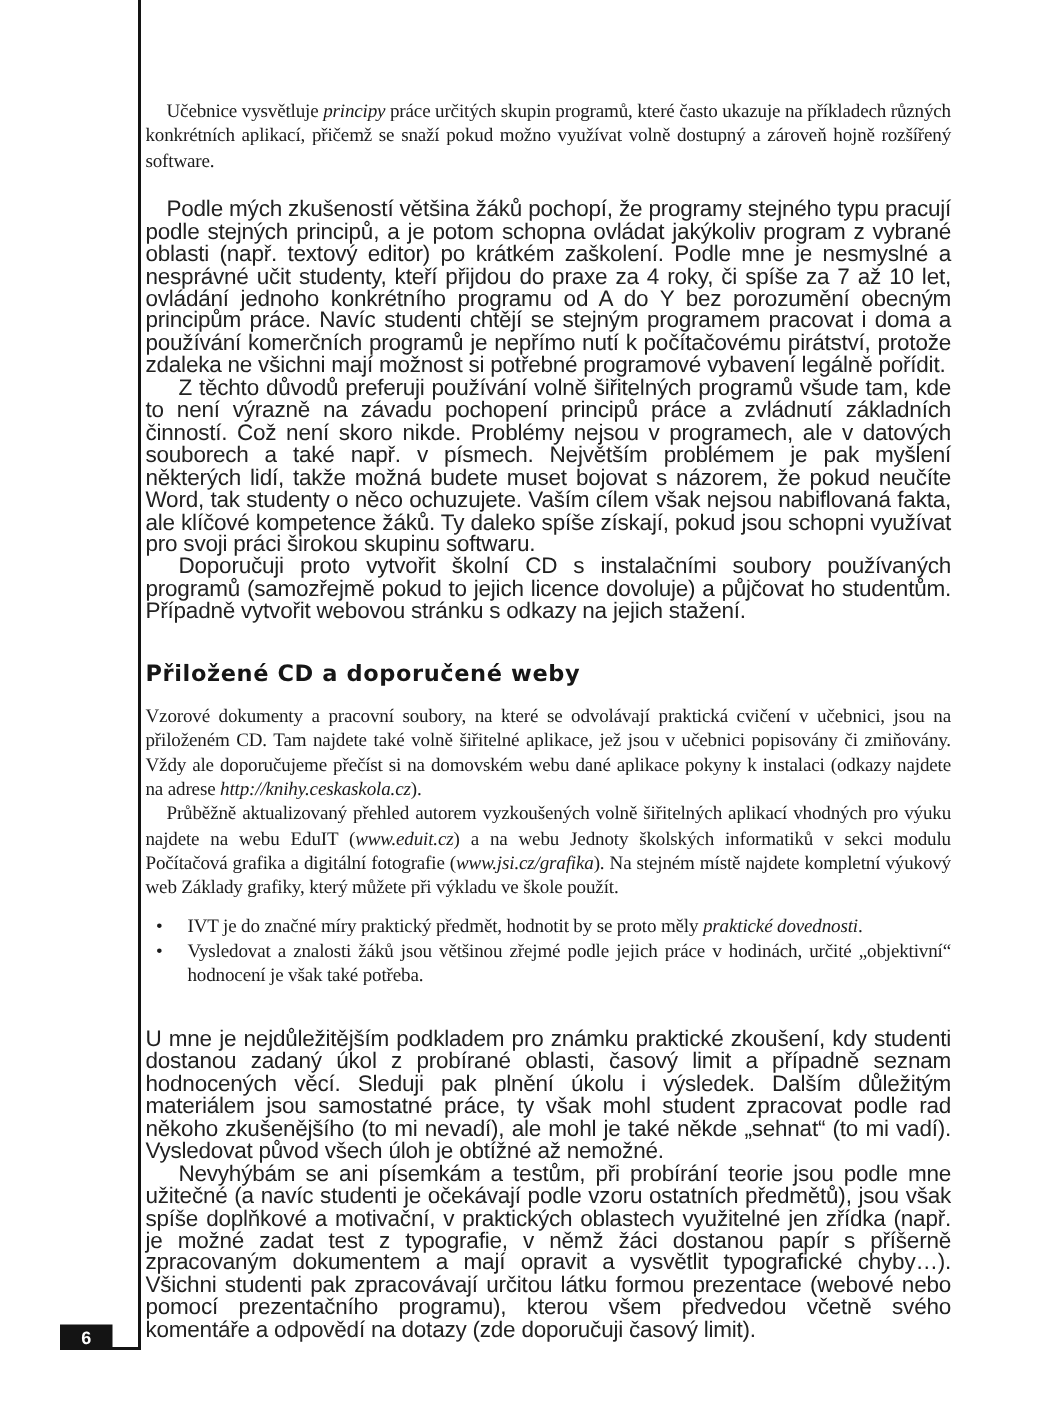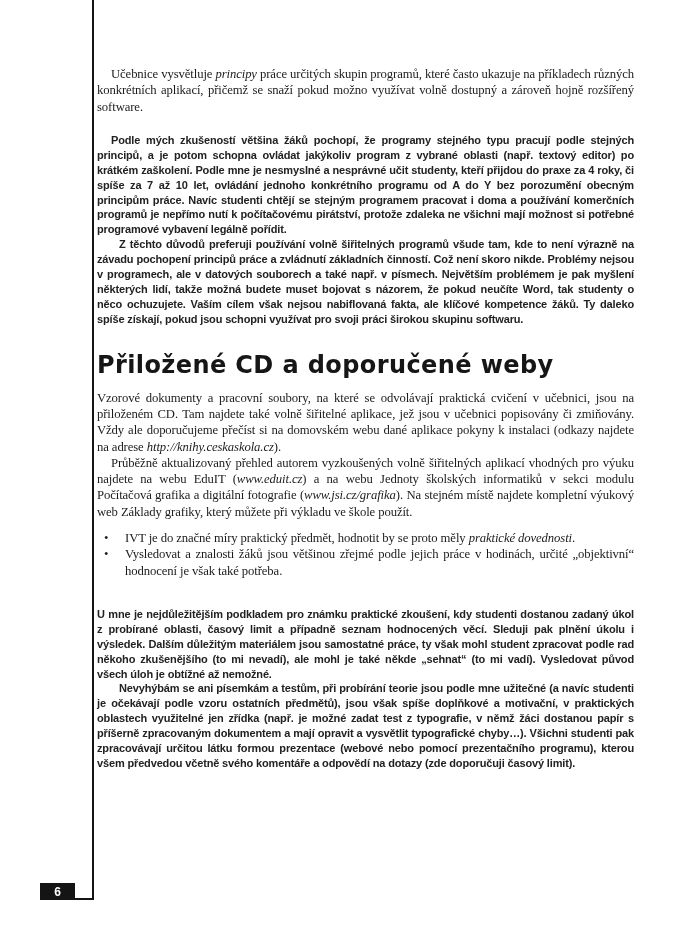--- a/index.html
+++ b/index.html
@@ -46,33 +46,32 @@
     line-height: 16.3px;
     text-align: justify;
     letter-spacing: -0.1px;
   }
   .serif i { }
   .indent { text-indent: 14px; }
   .mt-intro { margin-top: 66px; }
   .quote { margin-top: 18px; }
   .quote .q {
     font-family: "Liberation Sans", "DejaVu Sans", sans-serif;
-    font-size: 11px;
+    font-size: 15px;
     line-height: 14.9px;
     text-align: justify;
     letter-spacing: -0.15px;
     color: #222;
-    font-weight: bold;
   }
   .qi  { text-indent: 22px; }
   .qi1 { text-indent: 14px; }
   h2 {
     font-family: "DejaVu Sans", "Liberation Sans", sans-serif;
     font-weight: bold;
-    font-size: 24px;
+    font-size: 15px;
     letter-spacing: 0.4px;
     margin-top: 24px;
     margin-bottom: 11px;
     color: #161616;
   }
   .after-head { margin-top: 0; }
   .bullets { margin-top: 10px; list-style: none; }
   .bullets .bullet {
     position: relative;
     padding-left: 28px;
@@ -97,20 +96,21 @@
     <span>6</span>
   </div>
 
   <main class="content">
 
     <p class="serif indent mt-intro"><span>Učebnice vysvětluje </span><i>principy</i><span> práce určitých skupin programů, které často ukazuje na příkladech různých konkrétních aplikací, přičemž se snaží pokud možno využívat volně dostupný a zároveň hojně rozšířený software.</span></p>
 
     <section class="quote">
       <p class="q qi1">Podle mých zkušeností většina žáků pochopí, že programy stejného typu pracují podle stejných principů, a je potom schopna ovládat jakýkoliv program z vybrané oblasti (např. textový editor) po krátkém zaškolení. Podle mne je nesmyslné a nesprávné učit studenty, kteří přijdou do praxe za 4 roky, či spíše za 7 až 10 let, ovládání jednoho konkrétního programu od A do Y bez porozumění obecným principům práce. Navíc studenti chtějí se stejným programem pracovat i doma a používání komerčních programů je nepřímo nutí k počítačovému pirátství, protože zdaleka ne všichni mají možnost si potřebné programové vybavení legálně pořídit.</p>
       <p class="q qi">Z těchto důvodů preferuji používání volně šiřitelných programů všude tam, kde to není výrazně na závadu pochopení principů práce a zvládnutí základních činností. Což není skoro nikde. Problémy nejsou v programech, ale v datových souborech a také např. v písmech. Největším problémem je pak myšlení některých lidí, takže možná budete muset bojovat s názorem, že pokud neučíte Word, tak studenty o něco ochuzujete. Vaším cílem však nejsou nabiflovaná fakta, ale klíčové kompetence žáků. Ty daleko spíše získají, pokud jsou schopni využívat pro svoji práci širokou skupinu softwaru.</p>
+      <p class="q qi">Doporučuji proto vytvořit školní CD s instalačními soubory používaných programů (samozřejmě pokud to jejich licence dovoluje) a půjčovat ho studentům. Případně vytvořit webovou stránku s odkazy na jejich stažení.</p>
     </section>
 
     <h2>Přiložené CD a doporučené weby</h2>
 
     <p class="serif after-head"><span>Vzorové dokumenty a pracovní soubory, na které se odvolávají praktická cvičení v učebnici, jsou na přiloženém CD. Tam najdete také volně šiřitelné aplikace, jež jsou v učebnici popisovány či zmiňovány. Vždy ale doporučujeme přečíst si na domovském webu dané aplikace pokyny k instalaci (odkazy najdete na adrese </span><i>http://knihy.ceskaskola.cz</i><span>).</span></p>
 
     <p class="serif indent"><span>Průběžně aktualizovaný přehled autorem vyzkoušených volně šiřitelných aplikací vhodných pro výuku najdete na webu EduIT (</span><i>www.eduit.cz</i><span>) a na webu Jednoty školských informatiků v sekci modulu Počítačová grafika a digitální fotografie (</span><i>www.jsi.cz/grafika</i><span>). Na stejném místě najdete kompletní výukový web Základy grafiky, který můžete při výkladu ve škole použít.</span></p>
 
 
 

